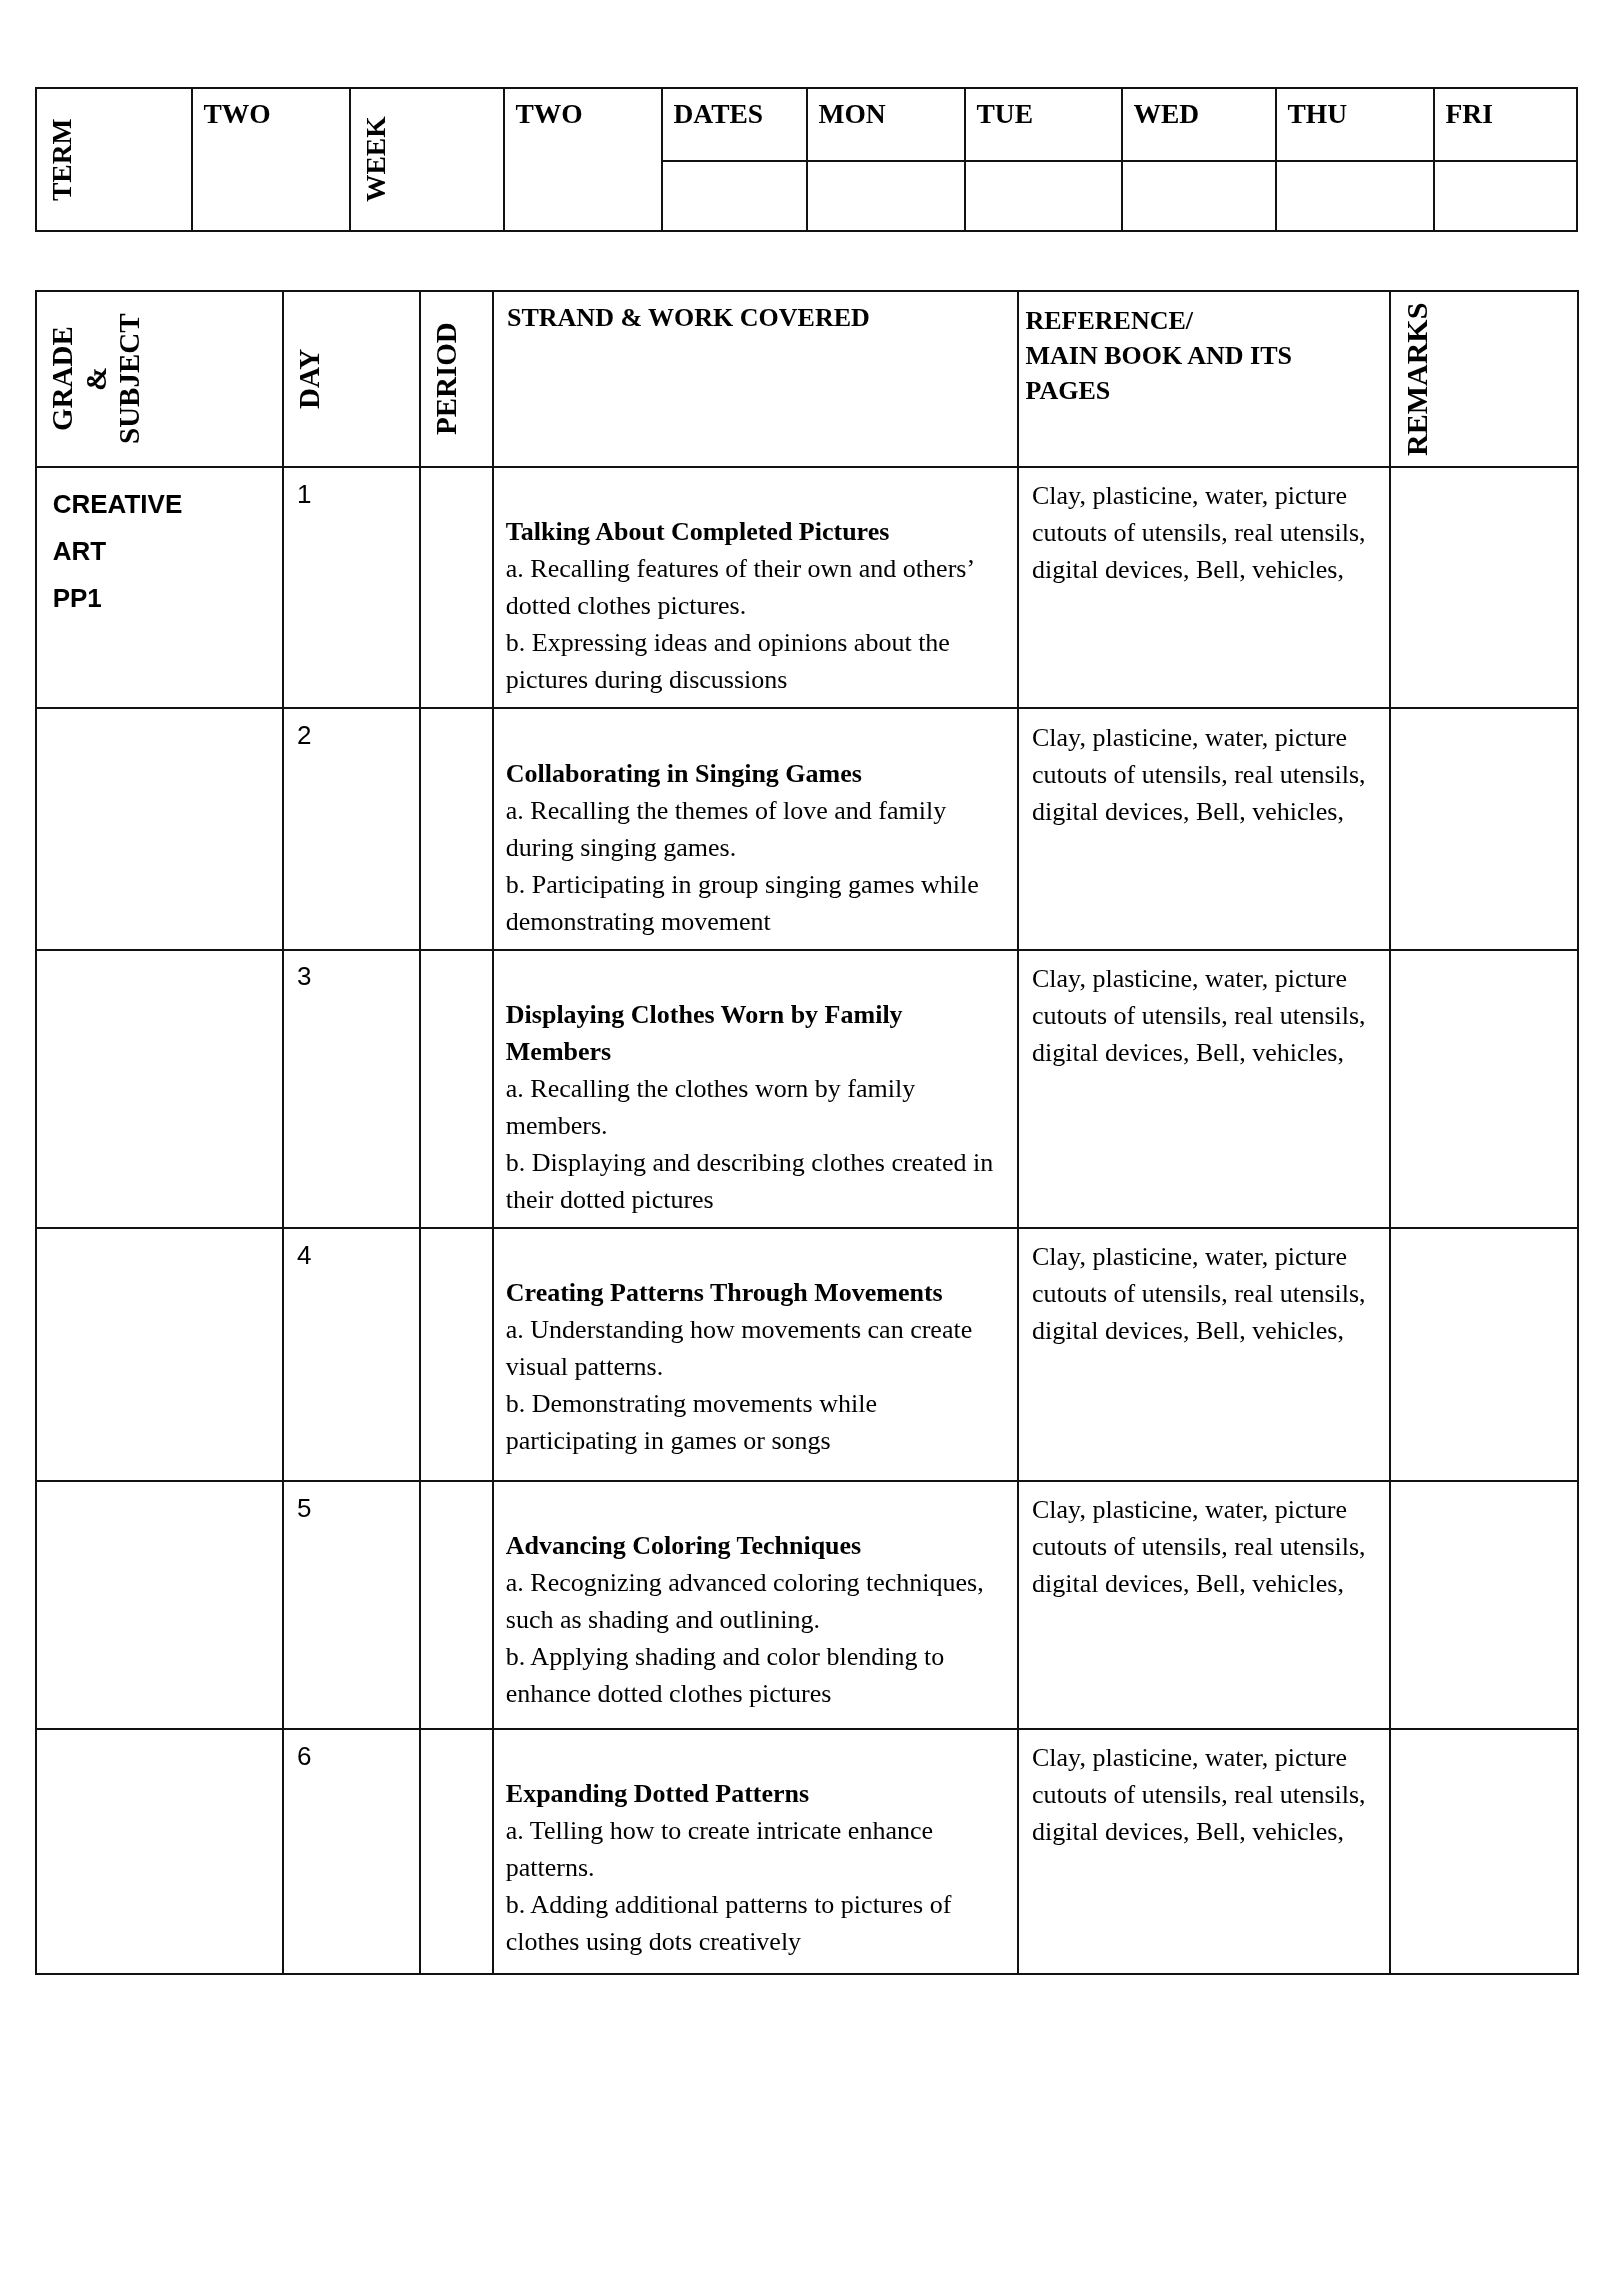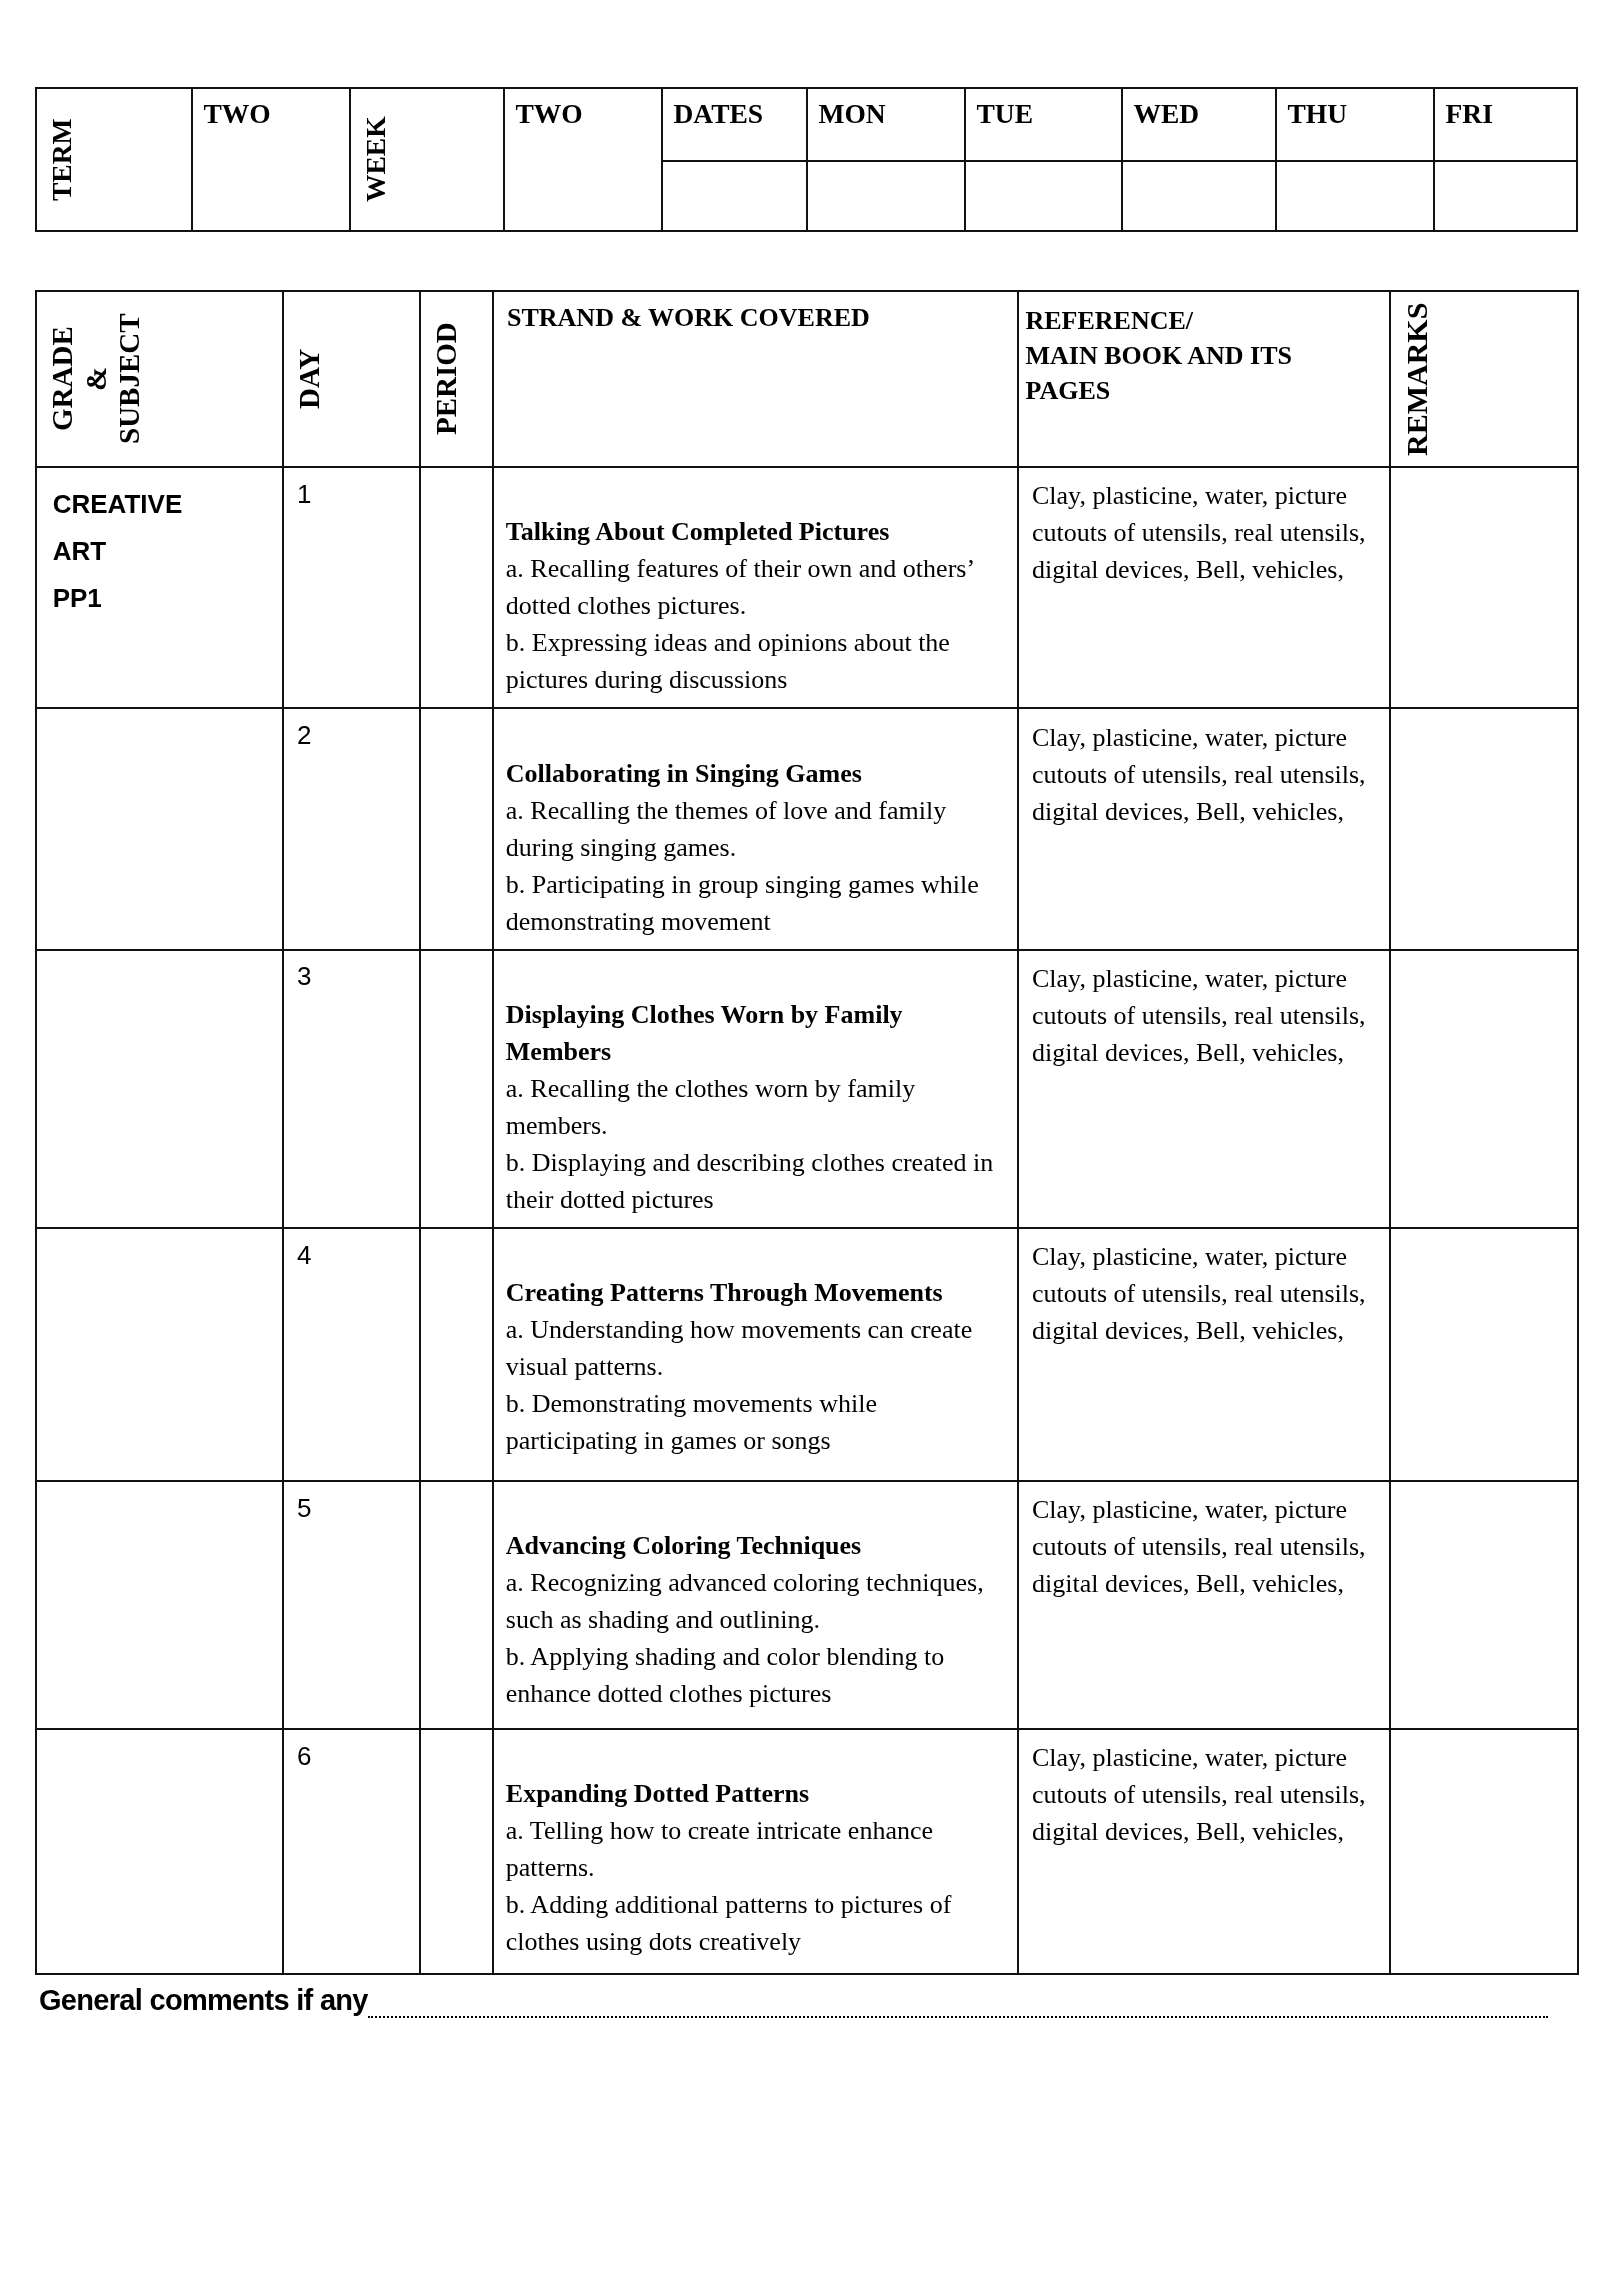--- a/index.html
+++ b/index.html
@@ -227,20 +227,16 @@
         <div class="title">Expanding Dotted Patterns</div>
         <div>a. Telling how to create intricate enhance patterns.</div>
         <div>b. Adding additional patterns to pictures of clothes using dots creatively</div>
       </td>
       <td class="cell-ref">Clay, plasticine, water, picture cutouts of utensils, real utensils, digital devices, Bell, vehicles,</td>
       <td></td>
     </tr>
   </tbody>
     </table>
 
-  <div class="footer-line fl-1">
-    <span>General comments if any</span>
-    <span class="dots grow"></span>
-  </div>
 
 
 </div>
 
 
 </body></html>

